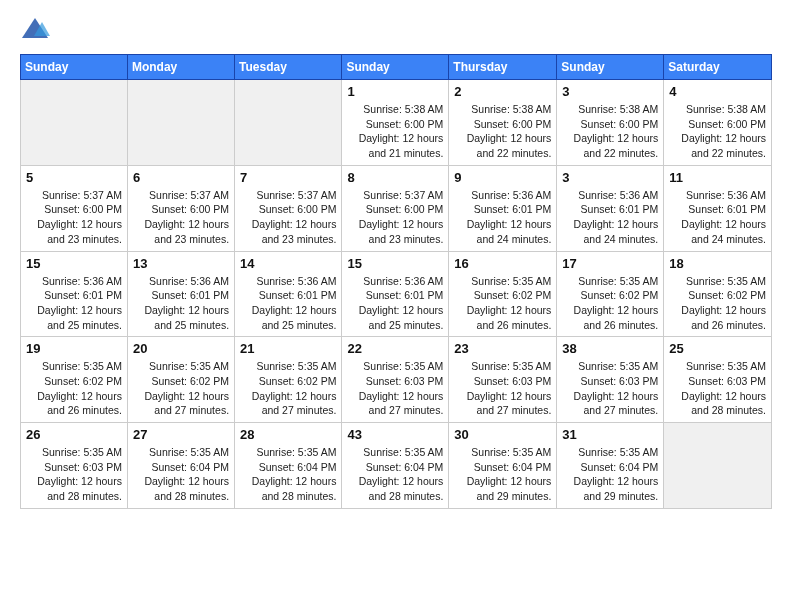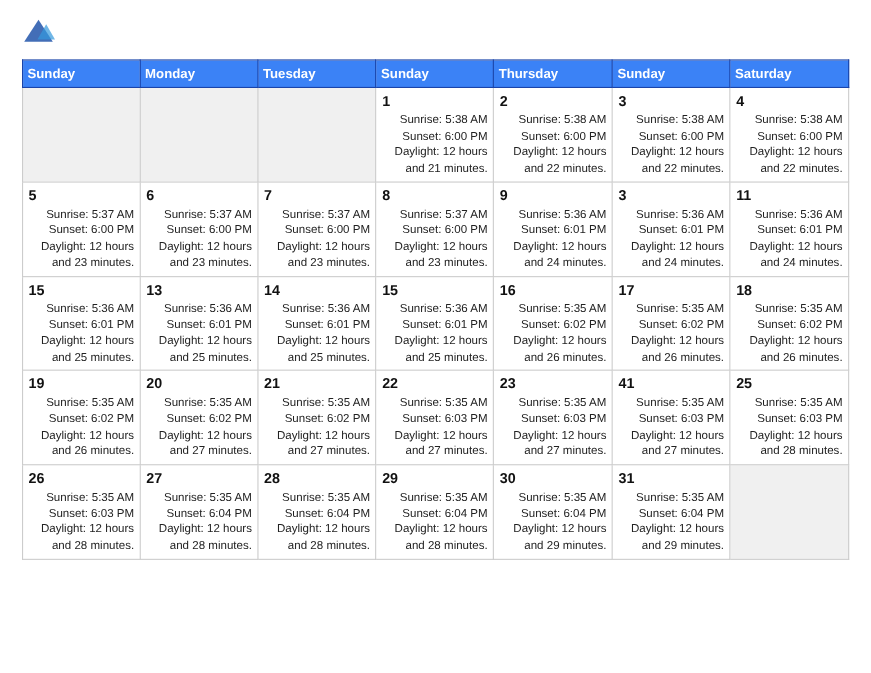--- a/index.html
+++ b/index.html
@@ -216,21 +216,21 @@
           </td>
           <td>
             <div class="day-num">22</div>
             <div class="day-info">Sunrise: 5:35 AM<br>Sunset: 6:03 PM<br>Daylight: 12 hours<br>and 27 minutes.</div>
           </td>
           <td>
             <div class="day-num">23</div>
             <div class="day-info">Sunrise: 5:35 AM<br>Sunset: 6:03 PM<br>Daylight: 12 hours<br>and 27 minutes.</div>
           </td>
           <td>
-            <div class="day-num">41</div>
+            <div class="day-num">38</div>
             <div class="day-info">Sunrise: 5:35 AM<br>Sunset: 6:03 PM<br>Daylight: 12 hours<br>and 27 minutes.</div>
           </td>
           <td>
             <div class="day-num">25</div>
             <div class="day-info">Sunrise: 5:35 AM<br>Sunset: 6:03 PM<br>Daylight: 12 hours<br>and 28 minutes.</div>
           </td>
         </tr>
         <tr>
           <td>
             <div class="day-num">26</div>
@@ -238,21 +238,21 @@
           </td>
           <td>
             <div class="day-num">27</div>
             <div class="day-info">Sunrise: 5:35 AM<br>Sunset: 6:04 PM<br>Daylight: 12 hours<br>and 28 minutes.</div>
           </td>
           <td>
             <div class="day-num">28</div>
             <div class="day-info">Sunrise: 5:35 AM<br>Sunset: 6:04 PM<br>Daylight: 12 hours<br>and 28 minutes.</div>
           </td>
           <td>
-            <div class="day-num">29</div>
+            <div class="day-num">43</div>
             <div class="day-info">Sunrise: 5:35 AM<br>Sunset: 6:04 PM<br>Daylight: 12 hours<br>and 28 minutes.</div>
           </td>
           <td>
             <div class="day-num">30</div>
             <div class="day-info">Sunrise: 5:35 AM<br>Sunset: 6:04 PM<br>Daylight: 12 hours<br>and 29 minutes.</div>
           </td>
           <td>
             <div class="day-num">31</div>
             <div class="day-info">Sunrise: 5:35 AM<br>Sunset: 6:04 PM<br>Daylight: 12 hours<br>and 29 minutes.</div>
           </td>

